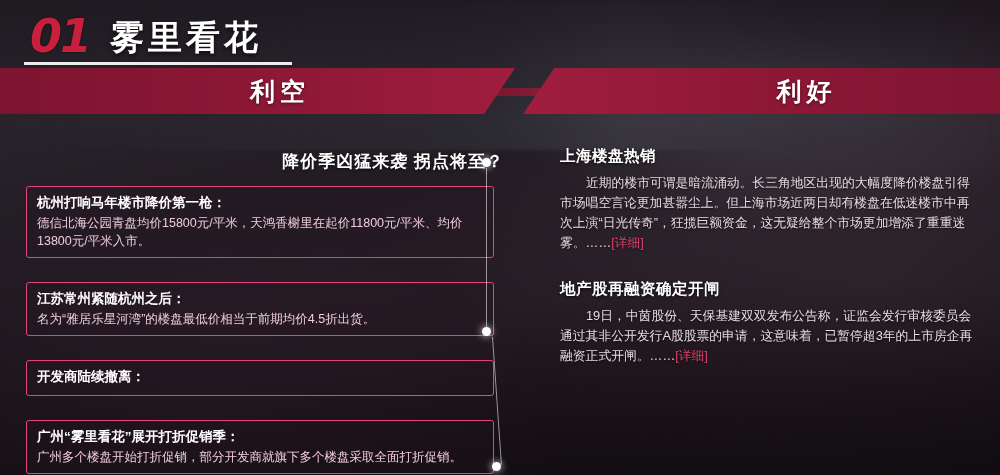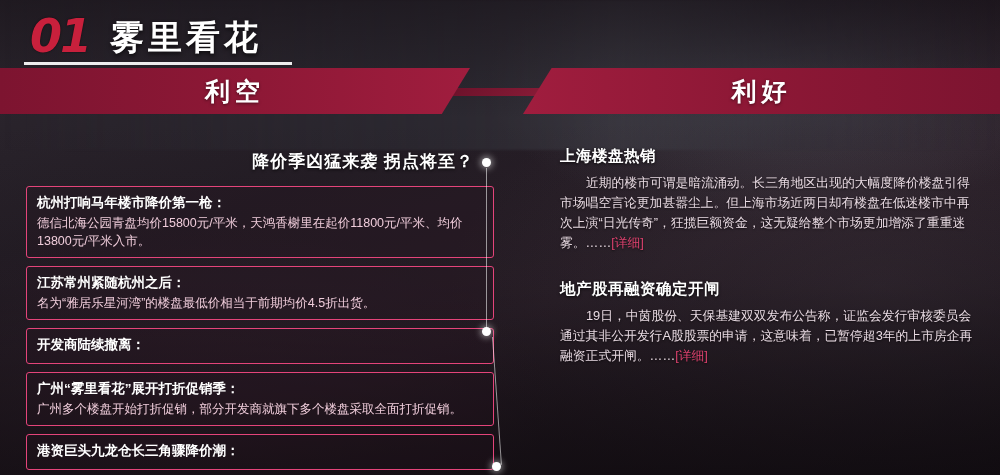--- a/index.html
+++ b/index.html
@@ -48,53 +48,54 @@
   .hrule{
     position:absolute;left:24px;top:62px;width:268px;height:3px;
     background:#ffffff;opacity:.92;
   }
   
   .bar{
     position:absolute;top:68px;height:46px;
     display:flex;align-items:center;justify-content:center;
     color:#fff;font-size:25px;font-weight:bold;letter-spacing:5px;
     text-shadow:0 1px 3px rgba(0,0,0,.5);
+    padding-left:45px;
   }
   .bar-left{
     left:0;width:470px;
     background:linear-gradient(90deg,#7d1430 0%, #8e1836 55%, #a01d3e 100%);
     clip-path:polygon(0 0, 100% 0, 94% 100%, 0 100%);
   }
   .bar-right{
     left:523px;width:477px;
     background:linear-gradient(90deg,#a01d3e 0%, #8e1836 45%, #7d1430 100%);
     clip-path:polygon(6% 0, 100% 0, 100% 100%, 0 100%);
   }
   .connector{
     position:absolute;top:88px;left:440px;width:100px;height:8px;
     background:linear-gradient(90deg,#6d1029,#8b1a36);
     transform:skewX(-40deg);
     opacity:.95;
   }
   
   .left-head{
-    position:absolute;left:8px;top:150px;width:466px;
+    position:absolute;left:38px;top:150px;width:466px;
     text-align:right;
     color:#ffffff;font-size:17px;font-weight:bold;letter-spacing:1px;
     text-shadow:0 1px 3px rgba(0,0,0,.8);
   }
   .cards{
     position:absolute;left:26px;top:186px;width:468px;
   }
   .card{
     border:1px solid #e4447a;
     border-radius:3px;
     background:rgba(40,16,30,.22);
     padding:6px 16px 7px 10px;
-    margin-bottom:8px;
+    margin-bottom:24px;
   }
   .card-title{
     color:#ffffff;font-size:13.5px;font-weight:bold;line-height:19px;
     margin-bottom:2px;
   }
   .card-text{
     color:#f0cddb;font-size:12.5px;line-height:18px;
   }
   
   .right{

